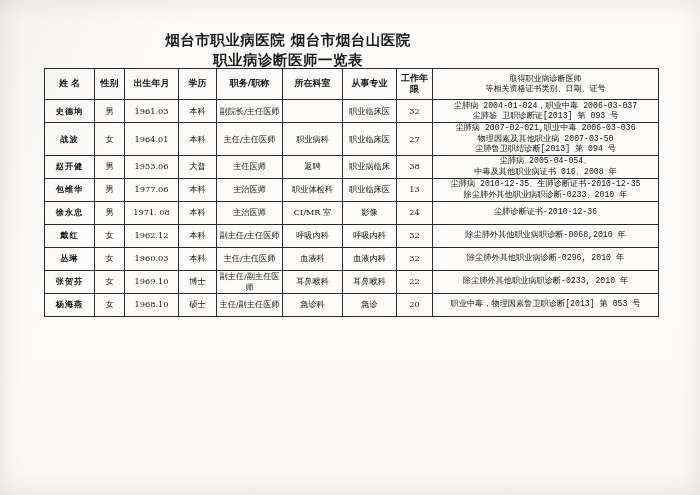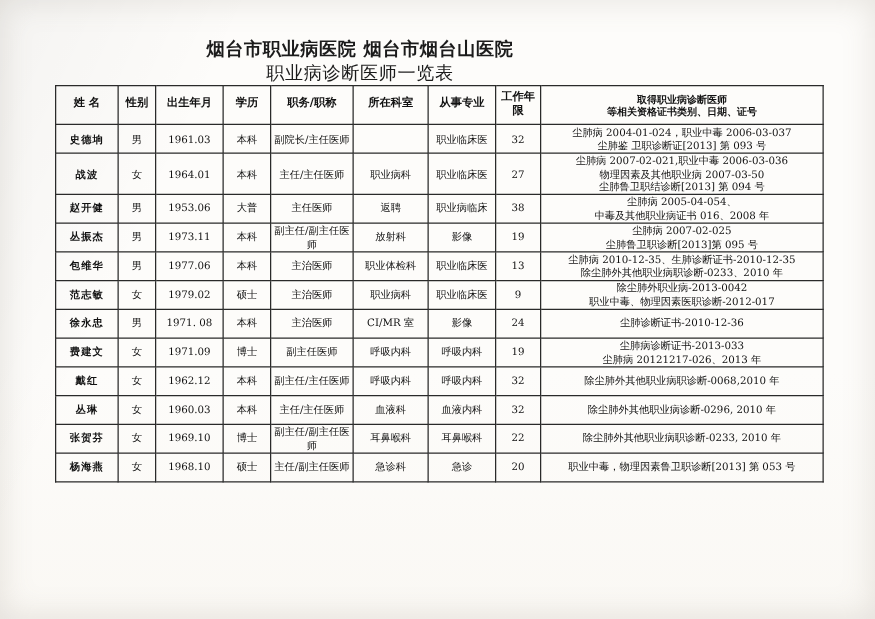--- a/index.html
+++ b/index.html
@@ -43,21 +43,21 @@
     font-family: "DejaVu Serif", "Liberation Serif", serif;
     font-size: 14.5px;
     font-weight: bold;
     color: #1b1b1b;
     letter-spacing: 0.5px;
     line-height: 1.35;
   }
   .title-line2 {
     font-family: "DejaVu Serif", "Liberation Serif", serif;
     font-size: 14.5px;
-    font-weight: normal;
+    font-weight: bold;
     color: #1b1b1b;
     letter-spacing: 0.5px;
     line-height: 1.35;
   }
   table.roster {
     position: absolute;
     top: 68px;
     left: 44px;
     width: 614px;
     border-collapse: collapse;
@@ -91,26 +91,26 @@
   .c-post  { width: 66px; }
   .c-dept  { width: 60px; }
   .c-spec  { width: 54px; }
   .c-years { width: 36px; }
   .c-cert  { width: 226px; }
   .cert-cell {
     font-size: 7.4px;
     line-height: 1.3;
     letter-spacing: 0;
   }
-  .cert-cell .ln { display: block; white-space: nowrap; }
+  .cert-cell .ln { display: block; white-space: nowrap; font-family: Liberation Mono, monospace; }
   .name-cell { letter-spacing: 1px; font-weight: bold; }
   .head-sub {
     display: block;
     font-size: 8px;
-    font-weight: bold;
+    font-weight: normal;
     line-height: 1.3;
   }
 </style>
 </head>
 <body>
 
 <div id="page">
 
   <div class="title-block">
     <div class="title-line1">烟台市职业病医院  烟台市烟台山医院</div>
@@ -183,86 +183,44 @@
           <td>主任医师</td>
           <td>返聘</td>
           <td>职业病临床</td>
           <td>38</td>
           <td class="cert-cell">
             <span class="ln">尘肺病 2005-04-054、</span>
             <span class="ln">中毒及其他职业病证书 016、2008 年</span>
           </td>
         </tr>
         <tr>
-          <td class="name-cell">丛振杰</td>
-          <td>男</td>
-          <td>1973.11</td>
-          <td>本科</td>
-          <td>副主任/副主任医师</td>
-          <td>放射科</td>
-          <td>影像</td>
-          <td>19</td>
-          <td class="cert-cell">
-            <span class="ln">尘肺病 2007-02-025</span>
-            <span class="ln">尘肺鲁卫职诊断[2013]第 095 号</span>
-          </td>
-        </tr>
-        <tr>
           <td class="name-cell">包维华</td>
           <td>男</td>
           <td>1977.06</td>
           <td>本科</td>
           <td>主治医师</td>
           <td>职业体检科</td>
           <td>职业临床医</td>
           <td>13</td>
           <td class="cert-cell">
             <span class="ln">尘肺病 2010-12-35、生肺诊断证书-2010-12-35</span>
             <span class="ln">除尘肺外其他职业病职诊断-0233、2010 年</span>
           </td>
         </tr>
         <tr>
-          <td class="name-cell">范志敏</td>
-          <td>女</td>
-          <td>1979.02</td>
-          <td>硕士</td>
-          <td>主治医师</td>
-          <td>职业病科</td>
-          <td>职业临床医</td>
-          <td>9</td>
-          <td class="cert-cell">
-            <span class="ln">除尘肺外职业病-2013-0042</span>
-            <span class="ln">职业中毒、物理因素医职诊断-2012-017</span>
-          </td>
-        </tr>
-        <tr>
           <td class="name-cell">徐永忠</td>
           <td>男</td>
           <td>1971. 08</td>
           <td>本科</td>
           <td>主治医师</td>
           <td>CI/MR 室</td>
           <td>影像</td>
           <td>24</td>
           <td class="cert-cell">
             <span class="ln">尘肺诊断证书-2010-12-36</span>
-          </td>
-        </tr>
-        <tr>
-          <td class="name-cell">费建文</td>
-          <td>女</td>
-          <td>1971.09</td>
-          <td>博士</td>
-          <td>副主任医师</td>
-          <td>呼吸内科</td>
-          <td>呼吸内科</td>
-          <td>19</td>
-          <td class="cert-cell">
-            <span class="ln">尘肺病诊断证书-2013-033</span>
-            <span class="ln">尘肺病 20121217-026、2013 年</span>
           </td>
         </tr>
         <tr>
           <td class="name-cell">戴红</td>
           <td>女</td>
           <td>1962.12</td>
           <td>本科</td>
           <td>副主任/主任医师</td>
           <td>呼吸内科</td>
           <td>呼吸内科</td>

